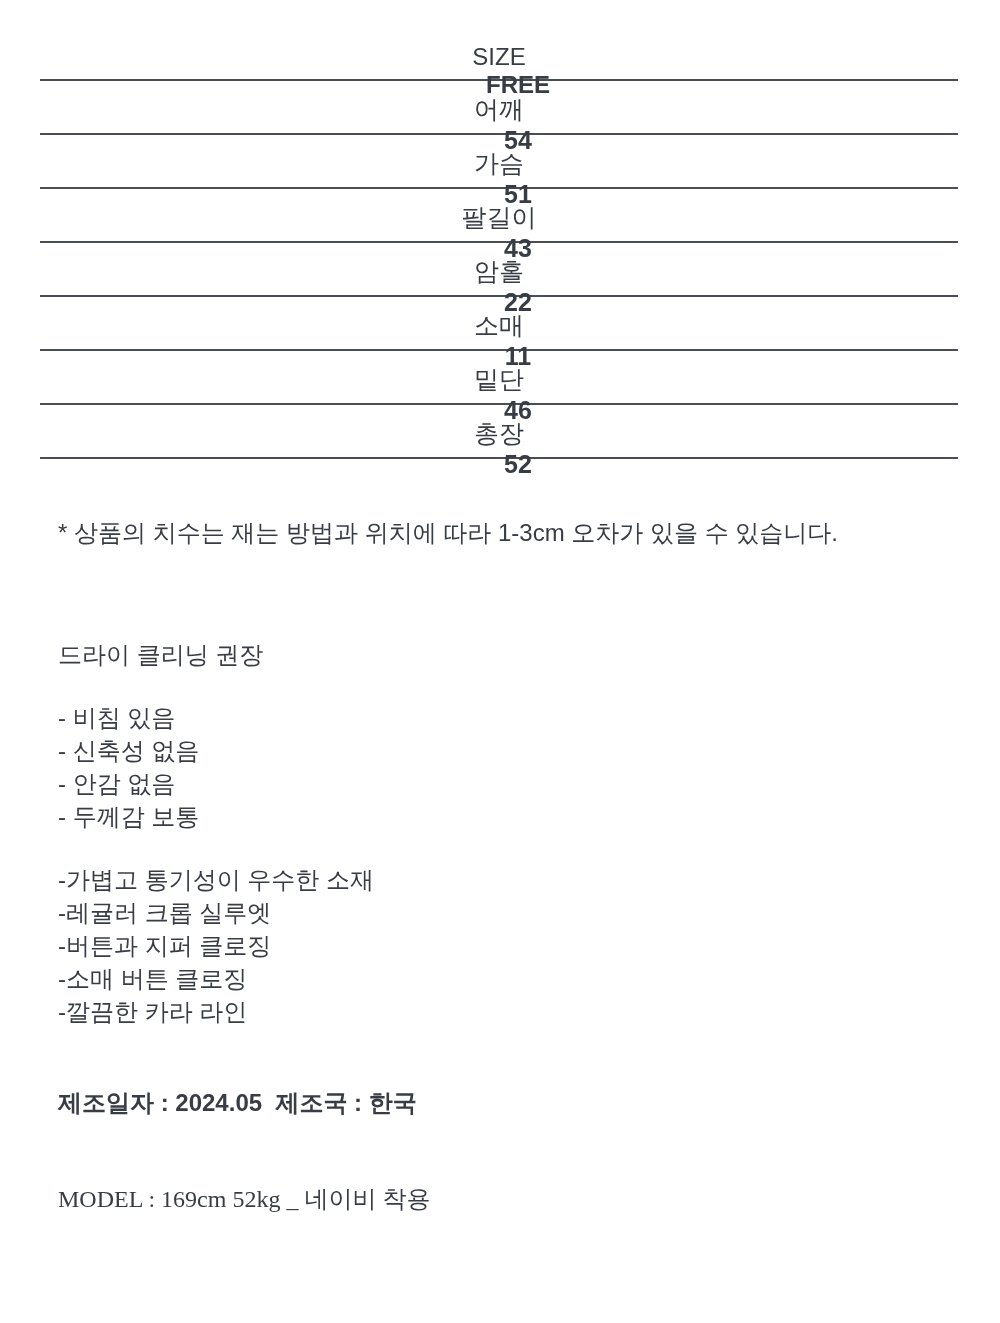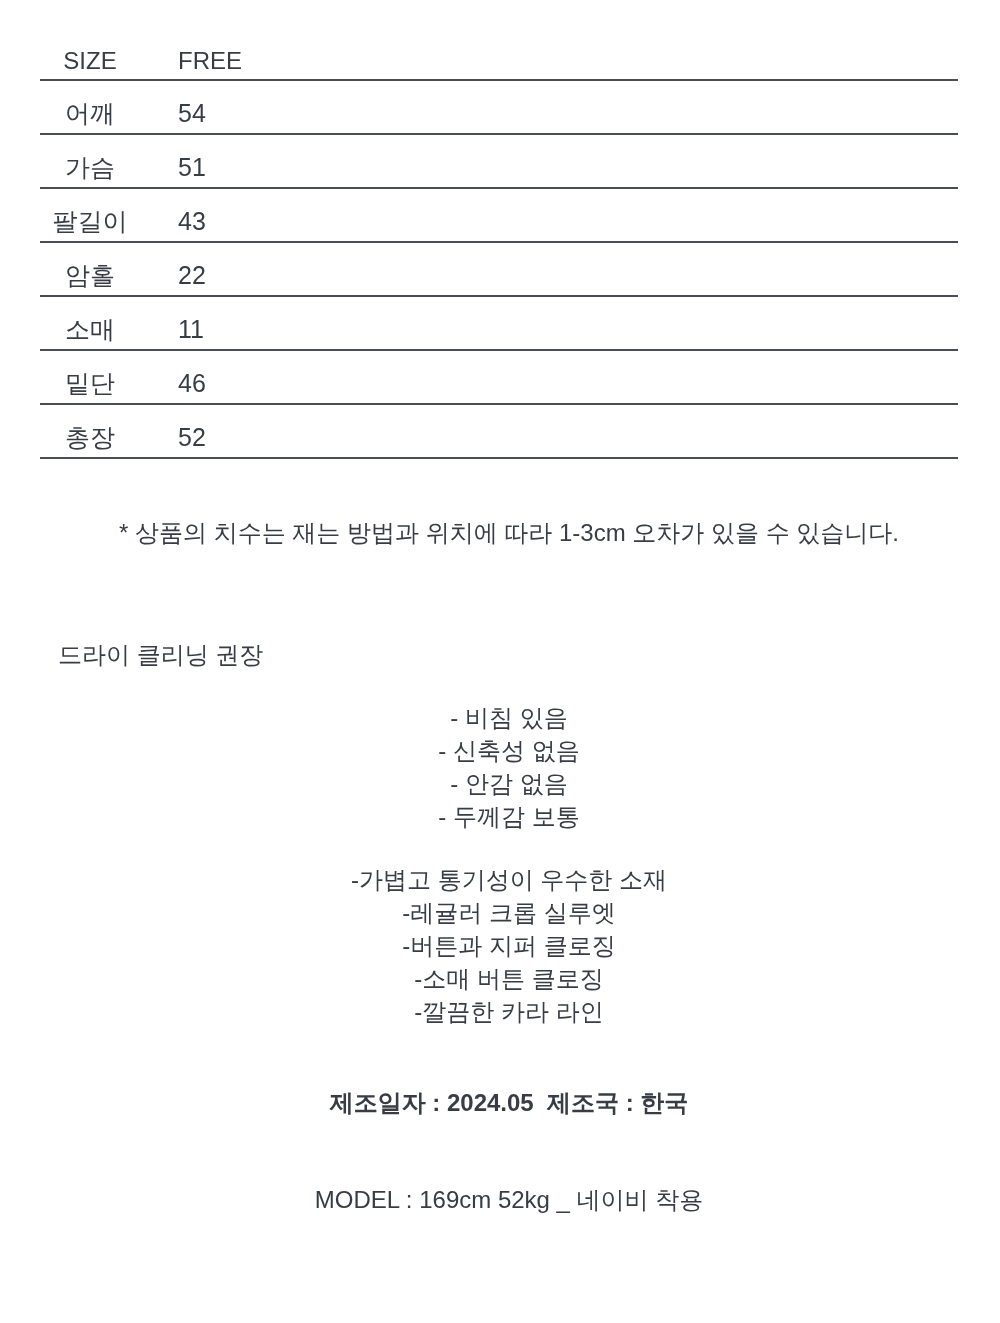--- a/index.html
+++ b/index.html
@@ -7,31 +7,32 @@
     padding: 0;
     background: #ffffff;
   }
   body {
     width: 1000px;
     min-height: 1323px;
     font-family: "Liberation Sans", "DejaVu Sans", sans-serif;
     color: #383c45;
     -webkit-font-smoothing: antialiased;
   }
-  .prewrap { white-space: pre-wrap; text-align: center; }
+  .prewrap { white-space: pre-wrap; }
 
   
   .size-table {
     margin: 43px 42px 0 40px; 
   }
   .t-row {
     display: flex;
     align-items: center;
     border-bottom: 2px solid #4a4d54;
     font-size: 25px;
+    flex-direction: column;
   }
   .t-row.t-head {
     height: 36px;
     font-size: 24px;
   }
   .t-row.t-data {
     height: 52px;
     padding-top: 12px;
     box-sizing: content-box;
     height: 40px;
@@ -39,40 +40,41 @@
   }
   .c1 {
     width: 100px;
     text-align: center;
     flex: 0 0 auto;
   }
   .c2 {
     flex: 1 1 auto;
     text-align: left;
     padding-left: 38px; 
+    font-weight: bold;
   }
 
   
   .desc {
     margin-left: 58px;
     margin-right: 40px;
     font-size: 24px;
     line-height: 33px;
   }
   .desc p, .desc ul {
     margin: 0;
     padding: 0;
   }
   .desc ul { list-style: none; }
   .p-measure-note { margin-top: 57px !important; }
   .p-fabric       { margin-top: 56px !important; }
   .list-properties{ margin-top: 30px !important; }
   .list-features  { margin-top: 30px !important; }
   .p-manufacture  { margin-top: 58px !important; font-weight: bold; }
-  .p-model        { margin-top: 64px !important; padding-bottom: 107px; }
+  .p-model        { margin-top: 64px !important; padding-bottom: 107px; font-family: Liberation Serif, serif; }
 </style>
 </head>
 <body>
 
 <div class="size-table">
   <div class="t-row t-head">
     <div class="c1 prewrap">SIZE</div>
     <div class="c2 prewrap">FREE</div>
   </div>
 

